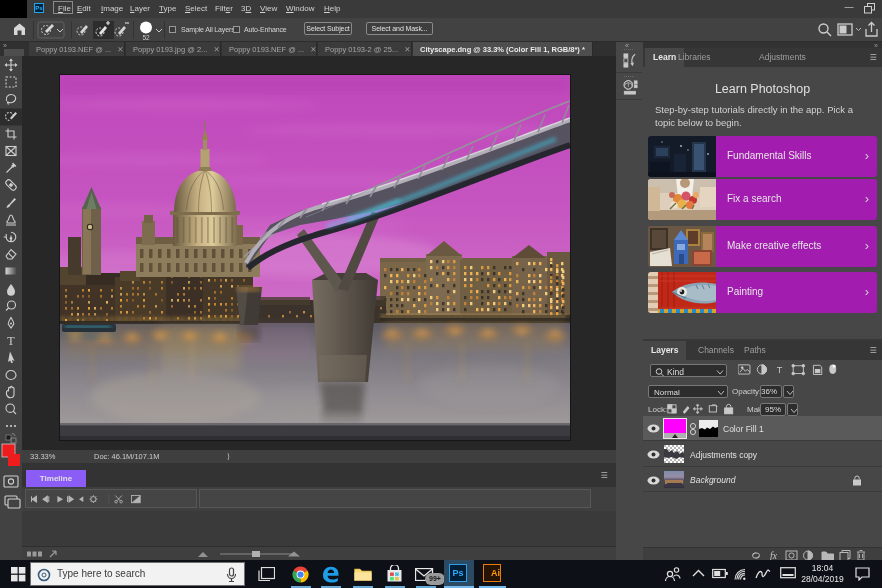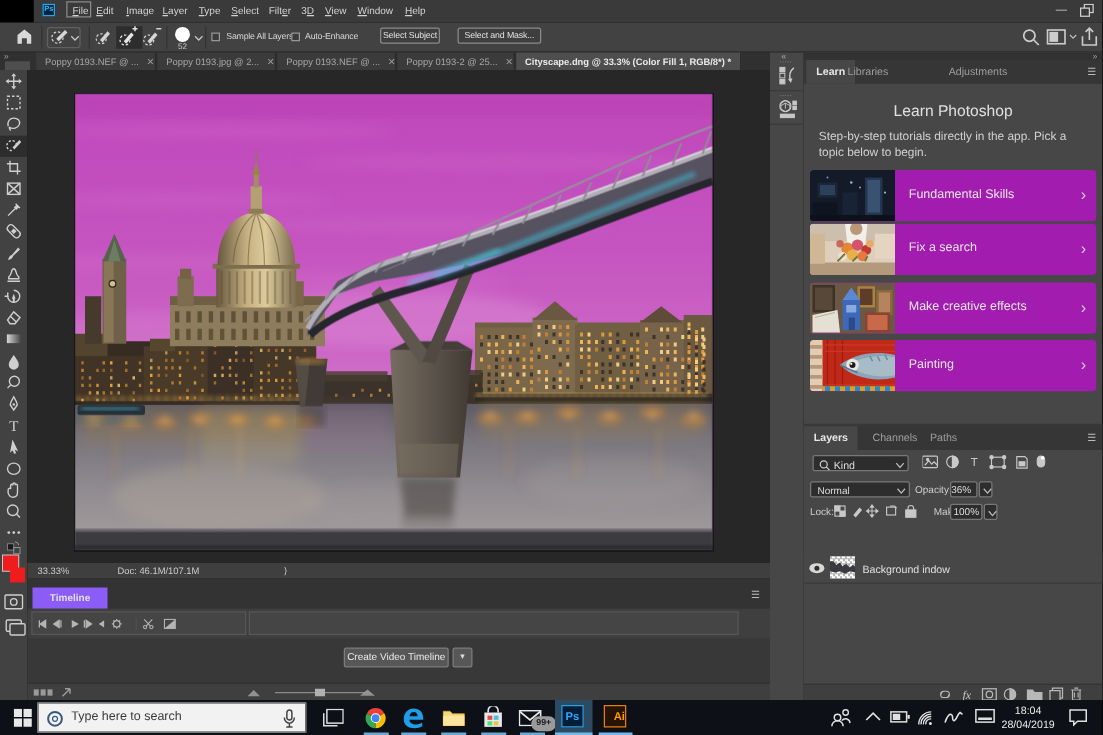--- a/index.html
+++ b/index.html
@@ -950,24 +950,20 @@
             <circle cx="3.5" cy="3.5" r="1.8"></circle>
             <path d="M-2.2,2.2 L4.5,-5 M2.2,2.2 L-4.5,-5"></path>
           </g>
 <g transform="translate(154,12)">
             <rect x="-6" y="-5" width="12" height="10" fill="none" stroke="#b4b4b4" stroke-width="1.2"></rect>
             <path d="M-6,5 L6,-5 L6,5 Z" fill="#b4b4b4"></path>
           </g>
 </g>
       </svg>
     </div>
-  <div id="tl-main">
-    <div id="cvt-btn">Create Video Timeline</div>
-    <div id="cvt-dd">▾</div>
-  </div>
   <div id="tl-bottom">
       <svg width="594" height="14" style="position:absolute;left:0;top:0">
 <g fill="#9a9a9a">
           <rect x="5" y="4.5" width="4" height="5"></rect>
           <rect x="10.5" y="4.5" width="4" height="5"></rect>
           <rect x="16" y="4.5" width="4" height="5"></rect>
 <path d="M28,10 L34,4 M34,4 h-4 M34,4 v4" stroke="#9a9a9a" stroke-width="1.2" fill="none"></path>
 <path d="M181,5 l5,5 h-10 Z" opacity="0.9"></path>
 <g stroke="#8a8a8a" stroke-width="1">
             <line x1="198" y1="7" x2="272" y2="7"></line>
@@ -1180,34 +1176,69 @@
           <rect x="5.5" y="6.5" width="4.5" height="4.5" fill="#c9c9c9"></rect>
 <path d="M18,10 l5,-6 l1.5,1.5 l-5,6 Z" fill="#c9c9c9"></path>
 <path d="M34,2 v9 M30,6.5 h9 M34,1 l-1.5,2 h3 Z M34,12 l-1.5,-2 h3 Z M29,6.5 l2,-1.5 v3 Z M39.5,6.5 l-2,-1.5 v3 Z" stroke-width="0.9"></path>
 <rect x="47" y="3" width="8" height="7"></rect>
           <path d="M50,2 l4,0 l2,2" stroke-width="0.9"></path>
 <rect x="64" y="5.5" width="9" height="6.5" fill="#c9c9c9"></rect>
           <path d="M66,5.5 v-1.5 a2.3,2.3 0 0,1 5,0 v1.5"></path>
 </g>
       </svg>
       <span style="position:absolute;left:104px;top:64px;font-size:8px;color:#cfcfcf;">Make:</span>
-      <div class="fld" style="left:117px; top:62px; width:26px; height:13px; text-align:center; line-height:12px;">100%</div>
+      <div class="fld" style="left:117px; top:62px; width:26px; height:13px; text-align:center; line-height:12px;">95%</div>
       <div class="fld" style="left:144px; top:62px; width:11px; height:13px;"><svg width="12" height="13">
           <path d="M3,5 l3,3.5 l3,-3.5" stroke="#bbb" fill="none"></path>
         </svg></div>
+      <div class="lrow" style="top:75px; height:25px; background:#5a5a5a;">
+        <svg width="13" height="9" style="position:absolute;left:4px;top:8px">
+          <ellipse cx="6.5" cy="4.5" rx="6" ry="4" fill="#d8d8d8"></ellipse>
+          <circle cx="6.5" cy="4.5" r="2" fill="#2e2e2e"></circle>
+        </svg>
+<div style="position:absolute;left:20px;top:2px;width:24px;height:21px;border:1px solid #e8e8e8;background:#f0f;">
+<div style="position:absolute;left:0;bottom:0;width:22px;height:5px;background:#b0b0b0;"></div>
+<div style="position:absolute;left:8px;bottom:0;width:0;height:0;border-left:3px solid transparent;border-right:3px solid transparent;border-bottom:4px solid #222;"></div>
+        </div>
+<svg width="8" height="14" style="position:absolute;left:46px;top:6px">
+          <circle cx="4" cy="4" r="2.6" stroke="#ccc" fill="none"></circle>
+          <circle cx="4" cy="10" r="2.6" stroke="#ccc" fill="none"></circle>
+        </svg>
+<div style="position:absolute;left:56px;top:4px;width:19px;height:17px;background:#000;">
+<svg width="19" height="17">
+            <path d="M0,0 H19 V7 L16,8 L14,6.5 L11,9 L8,7.5 L6,9.5 L3,8 L0,9 Z" fill="#ececec"></path>
+          </svg></div>
+<span style="position:absolute;left:80px;top:8px;">Color Fill 1</span>
+      </div>
       <div class="lrow" style="top:101px; height:25px;">
         <svg width="13" height="9" style="position:absolute;left:4px;top:8px">
           <ellipse cx="6.5" cy="4.5" rx="6" ry="4" fill="#d8d8d8"></ellipse>
           <circle cx="6.5" cy="4.5" r="2" fill="#2e2e2e"></circle>
         </svg>
 <div style="position:absolute;left:21px;top:3px;width:20px;height:18px;background:repeating-conic-gradient(#ffffff 0% 25%, #b4b4b4 0% 50%) 0 0/4px 4px;">
 <svg width="20" height="18">
             <path d="M0,4 L3,4 L5,7 L8,5 L10,8 L13,6 L16,9 L18,7 L20,8 L20,13 L16,12 L12,14 L8,12 L4,13 L0,12 Z" fill="#32303a" opacity="0.95"></path>
           </svg></div>
-<span style="position:absolute;left:47px;top:8px;">Background indow</span>
+<span style="position:absolute;left:47px;top:8px;">Adjustments copy</span>
+      </div>
+      <div class="lrow" style="top:127px; height:24px;">
+        <svg width="13" height="9" style="position:absolute;left:4px;top:8px">
+          <ellipse cx="6.5" cy="4.5" rx="6" ry="4" fill="#d8d8d8"></ellipse>
+          <circle cx="6.5" cy="4.5" r="2" fill="#2e2e2e"></circle>
+        </svg>
+<div style="position:absolute;left:21px;top:3px;width:20px;height:17px;background:linear-gradient(#7e8cab 0%, #988ea6 35%, #564e5e 55%, #322e3a 100%);">
+<svg width="20" height="17">
+            <rect x="1" y="9" width="18" height="4" fill="#c89050" opacity="0.7"></rect>
+            <rect x="3" y="12" width="15" height="4" fill="#3a3642"></rect>
+          </svg></div>
+<span style="position:absolute;left:47px;top:7px;font-style:italic;">Background</span>
+<svg width="10" height="11" style="position:absolute;left:209px;top:7px">
+          <rect x="1" y="4.5" width="8" height="6" fill="#c9c9c9"></rect>
+          <path d="M2.8,4.5 v-1.3 a2.2,2.2 0 0,1 4.4,0 v1.3" stroke="#c9c9c9" fill="none"></path>
+        </svg>
       </div>
       <div style="position:absolute;left:0;top:206px;width:239px;height:15px;background:#3f3f3f;border-top:1px solid #333;">
 <svg width="239" height="15">
           <g stroke="#b8b8b8" fill="none">
 <path d="M110,7.5 a2.5,2.5 0 0,1 2.5,-2.5 h1.5 a2.5,2.5 0 0,1 0,5 h-1.5 M116,7.5 a2.5,2.5 0 0,1 -2.5,2.5 h-1.5 a2.5,2.5 0 0,1 0,-5 h1.5" stroke-width="0.9"></path>
 <text x="127" y="11" font-size="9.5" font-style="italic" fill="#c8c8c8" stroke="none" font-family="Liberation Serif">fx</text>
 <rect x="143" y="3" width="11" height="9"></rect>
             <circle cx="148.5" cy="7.5" r="2.6"></circle>
 <circle cx="165" cy="7.5" r="4.5"></circle>
             <path d="M165,3 a4.5,4.5 0 0,1 0,9 Z" fill="#b8b8b8"></path>

